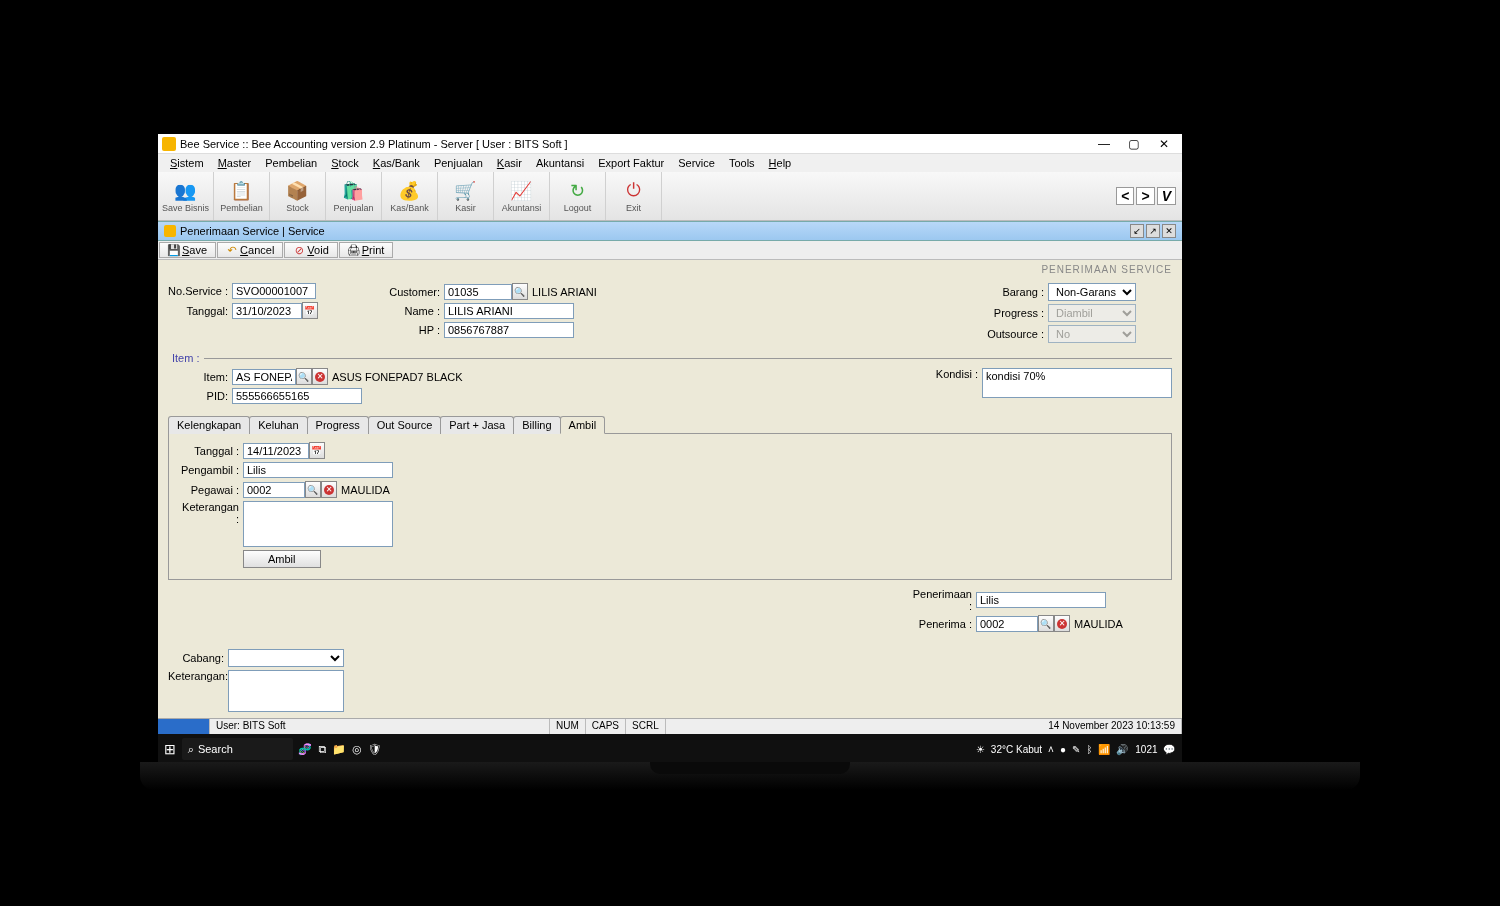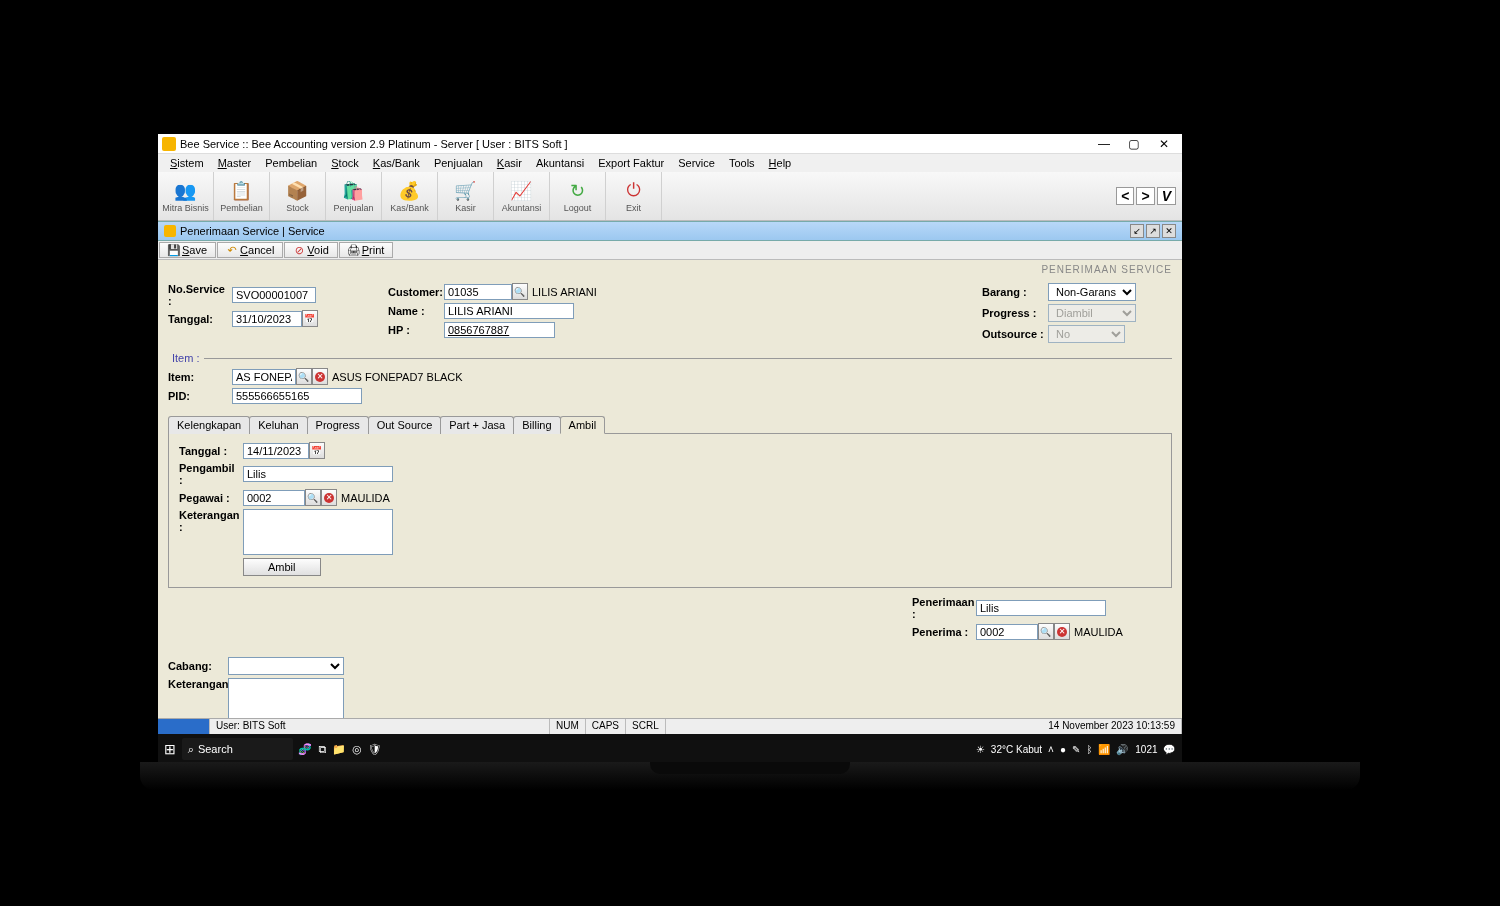--- a/index.html
+++ b/index.html
@@ -24,21 +24,21 @@
 .inner-title { background: linear-gradient(#b8d8f8,#9cc8f0); padding: 2px 6px; font-size: 11px; display: flex; align-items: center; border-top: 1px solid #7aa; border-bottom: 1px solid #7aa; }
 .inner-title .ico-sm { width: 12px; height: 12px; background: #f7b500; border-radius: 2px; margin-right: 4px; }
 .inner-title-right { margin-left: auto; display: flex; gap: 2px; }
 .inner-title-right span { width: 14px; height: 14px; border: 1px solid #888; background: #ddd; display: flex; align-items: center; justify-content: center; font-size: 9px; cursor: pointer; }
 .action-bar { display: flex; background: #eee; border-bottom: 1px solid #bbb; padding: 1px; }
 .action-btn { display: flex; align-items: center; gap: 2px; padding: 1px 8px; border: 1px solid #aaa; background: linear-gradient(#fdfdfd,#e8e8e8); margin-right: 1px; cursor: pointer; font-size: 11px; }
 .action-btn .bi { width: 12px; height: 12px; display: inline-flex; align-items: center; justify-content: center; }
 .content { flex: 1; background: #ece9d8; overflow: auto; padding: 0 10px; position: relative; }
 .page-head { text-align: right; color: #888; letter-spacing: 1px; font-size: 10px; padding: 4px 0 8px; }
 .form-row { display: flex; align-items: center; margin-bottom: 3px; font-size: 11px; }
-.form-row label { text-align: left; padding-right: 4px; font-weight: bold; }
+.form-row label { text-align: right; padding-right: 4px; }
 input[type=text], textarea, select { border: 1px solid #7f9db9; background: #fff; font-size: 11px; padding: 1px 3px; font-family: inherit; }
 textarea { resize: none; }
 .pick-btn { width: 16px; height: 17px; border: 1px solid #888; background: linear-gradient(#fdfdfd,#ddd); display: inline-flex; align-items: center; justify-content: center; font-size: 9px; cursor: pointer; }
 .del-btn { width: 16px; height: 17px; border: 1px solid #888; background: linear-gradient(#fdfdfd,#ddd); display: inline-flex; align-items: center; justify-content: center; cursor: pointer; }
 .del-btn span { width: 10px; height: 10px; border-radius: 50%; background: #c33; color: #fff; font-size: 8px; display: flex; align-items: center; justify-content: center; }
 .top-grid { display: flex; gap: 20px; }
 .col { }
 fieldset.item-fs { border: none; border-top: 1px solid #999; margin-top: 6px; padding-top: 4px; }
 fieldset.item-fs legend { color: #44a; padding: 0 4px; font-size: 11px; }
 .tabs { display: flex; margin-top: 8px; }
@@ -83,21 +83,21 @@
   <span>Akuntansi</span>
   <span>Export Faktur</span>
   <span>Service</span>
   <span>Tools</span>
   <span class="underline-first">Help</span>
 </div>
 
 <div class="toolbar">
   <div class="tool-item">
             <div class="ico">👥</div>
-            <div class="lbl">Mitra Bisnis</div>
+            <div class="lbl">Save Bisnis</div>
           </div>
   <div class="tool-item">
             <div class="ico">📋</div>
             <div class="lbl">Pembelian</div>
           </div>
   <div class="tool-item">
             <div class="ico">📦</div>
             <div class="lbl">Stock</div>
           </div>
   <div class="tool-item">
@@ -181,35 +181,35 @@
                 <input type="text" style="width: 68px;" value="01035">
                 <span class="pick-btn">🔍</span>
                 <span style="margin-left:4px">LILIS ARIANI</span>
               </div>
       <div class="form-row">
                 <label style="width:56px">Name :</label>
                 <input type="text" style="width: 130px;" value="LILIS ARIANI">
               </div>
       <div class="form-row">
                 <label style="width:56px">HP :</label>
-                <input type="text" style="width: 111px; text-decoration: underline;" value="0856767887">
+                <input type="text" style="width: 130px;" value="0856767887">
               </div>
     </div>
     <div class="col" style="margin-left:auto;width:190px">
       <div class="form-row">
                 <label style="width:66px">Barang :</label>
                 <select style="width:88px"><option>Non-Garansi</option></select>
               </div>
       <div class="form-row">
                 <label style="width:66px">Progress :</label>
                 <select disabled="" style="width:88px;background:#eee"><option>Diambil</option></select>
               </div>
       <div class="form-row">
                 <label style="width:66px">Outsource :</label>
-                <select disabled="" style="width:77px;background:#eee"><option>No</option></select>
+                <select disabled="" style="width:88px;background:#eee"><option>No</option></select>
               </div>
     </div>
   </div>
 
   <fieldset class="item-fs">
     <legend>Item :</legend>
     <div style="display:flex;gap:20px">
       <div style="width:520px">
         <div class="form-row">
                   <label style="width:64px">Item:</label>
@@ -218,20 +218,24 @@
                   <span class="del-btn">
                     <span>✕</span>
                   </span>
                   <span style="margin-left:4px">ASUS FONEPAD7 BLACK</span>
                 </div>
         <div class="form-row">
                   <label style="width:64px">PID:</label>
                   <input type="text" style="width: 130px;" value="555566655165">
                 </div>
       </div>
+      <div style="margin-left:auto;display:flex;align-items:flex-start">
+        <label style="width:50px;text-align:right;padding-right:4px">Kondisi :</label>
+        <textarea style="width: 190px; height: 30px;">kondisi 70%</textarea>
+      </div>
     </div>
   </fieldset>
 
   <div class="tabs">
     <div class="tab">Kelengkapan</div>
     <div class="tab">Keluhan</div>
     <div class="tab">Progress</div>
     <div class="tab">Out Source</div>
     <div class="tab">Part + Jasa</div>
     <div class="tab">Billing</div>

